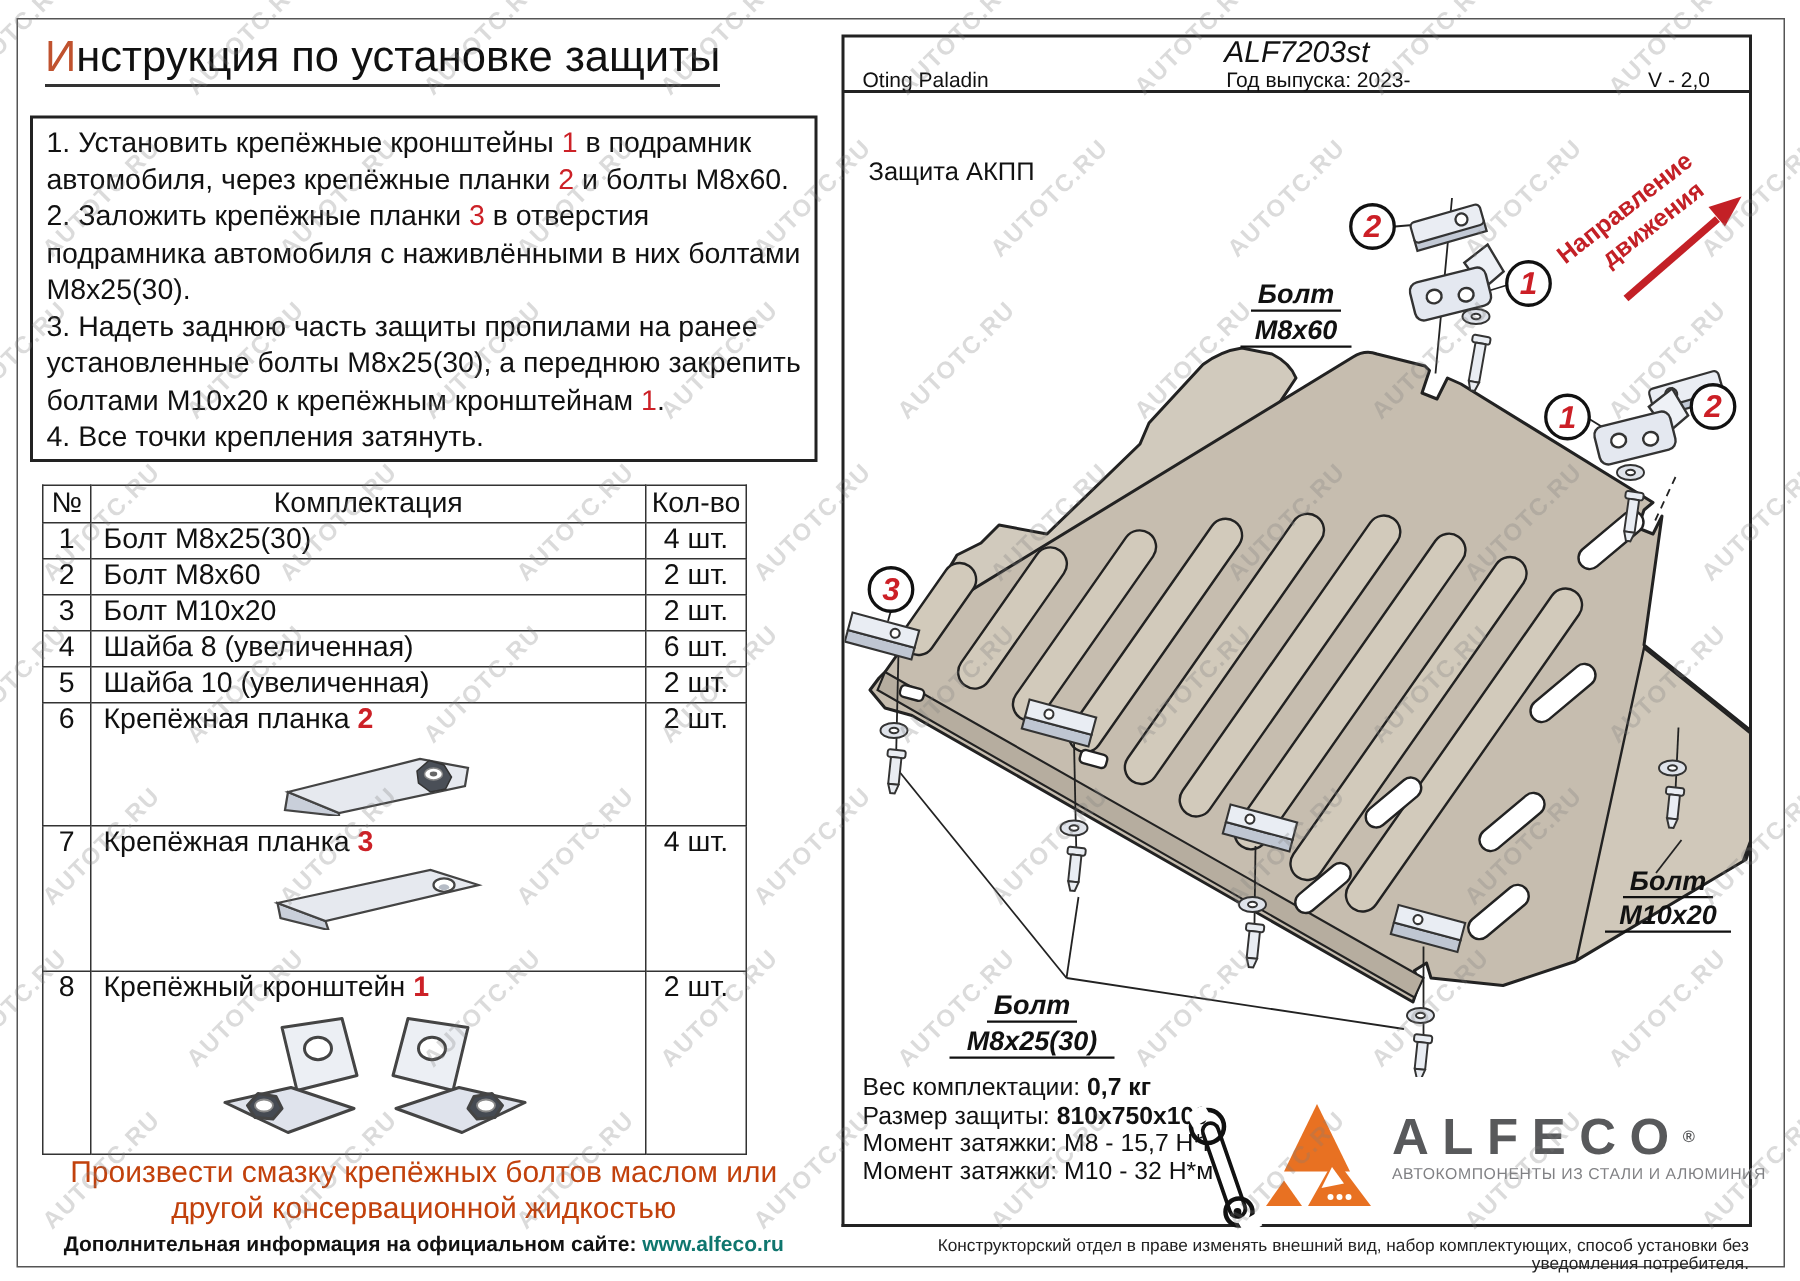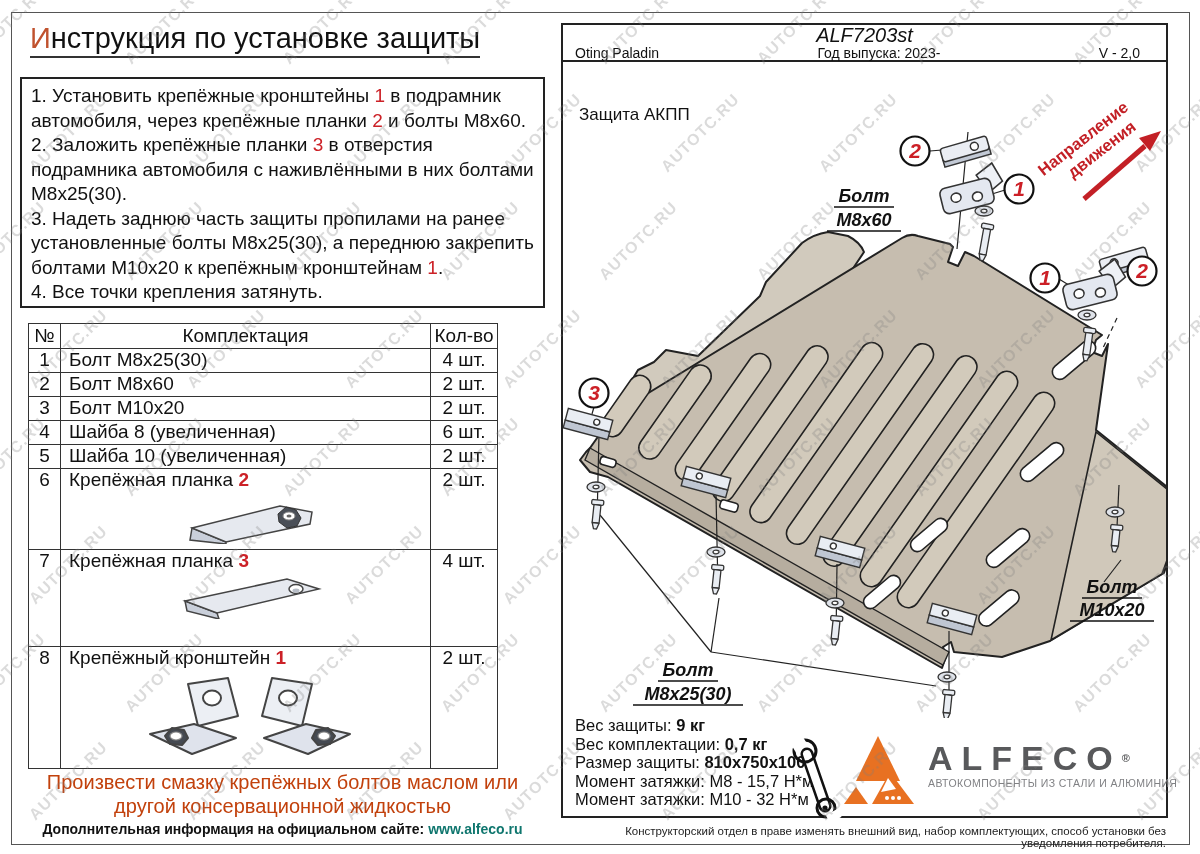--- a/index.html
+++ b/index.html
@@ -421,21 +421,20 @@
         <line x1="1082" y1="199" x2="1143" y2="146" stroke="#c32026" stroke-width="5"></line>
         <polygon points="1159,131 1137,138 1148,151" fill="#c32026"></polygon>
       </g>
       <g transform="translate(1090,150) rotate(-38)">
         <text class="dir-text" x="0" y="-9" text-anchor="middle">Направление</text>
         <text class="dir-text" x="8" y="11" text-anchor="middle">движения</text>
       </g>
     </svg>
 
     <div class="specs">
-        <div><span>Вес защиты: </span><span class="v-bold">9 кг</span></div>
         <div><span>Вес комплектации: </span><span class="v-bold">0,7 кг</span></div>
         <div><span>Размер защиты: </span><span class="v-bold">810х750х100</span></div>
         <div><span>Момент затяжки:  </span><span>М8 - 15,7 Н*м</span></div>
         <div><span>Момент затяжки:  </span><span>М10 - 32 Н*м</span></div>
       </div>
 
     <svg class="wrench" width="52" height="82" viewBox="0 0 52 82">
       <line x1="16" y1="16" x2="34" y2="68" stroke="#111" stroke-width="13" stroke-linecap="round"></line>
       <line x1="16" y1="16" x2="34" y2="68" stroke="#fff" stroke-width="8" stroke-linecap="round"></line>
       <circle cx="14" cy="13" r="11" fill="none" stroke="#111" stroke-width="3"></circle>

